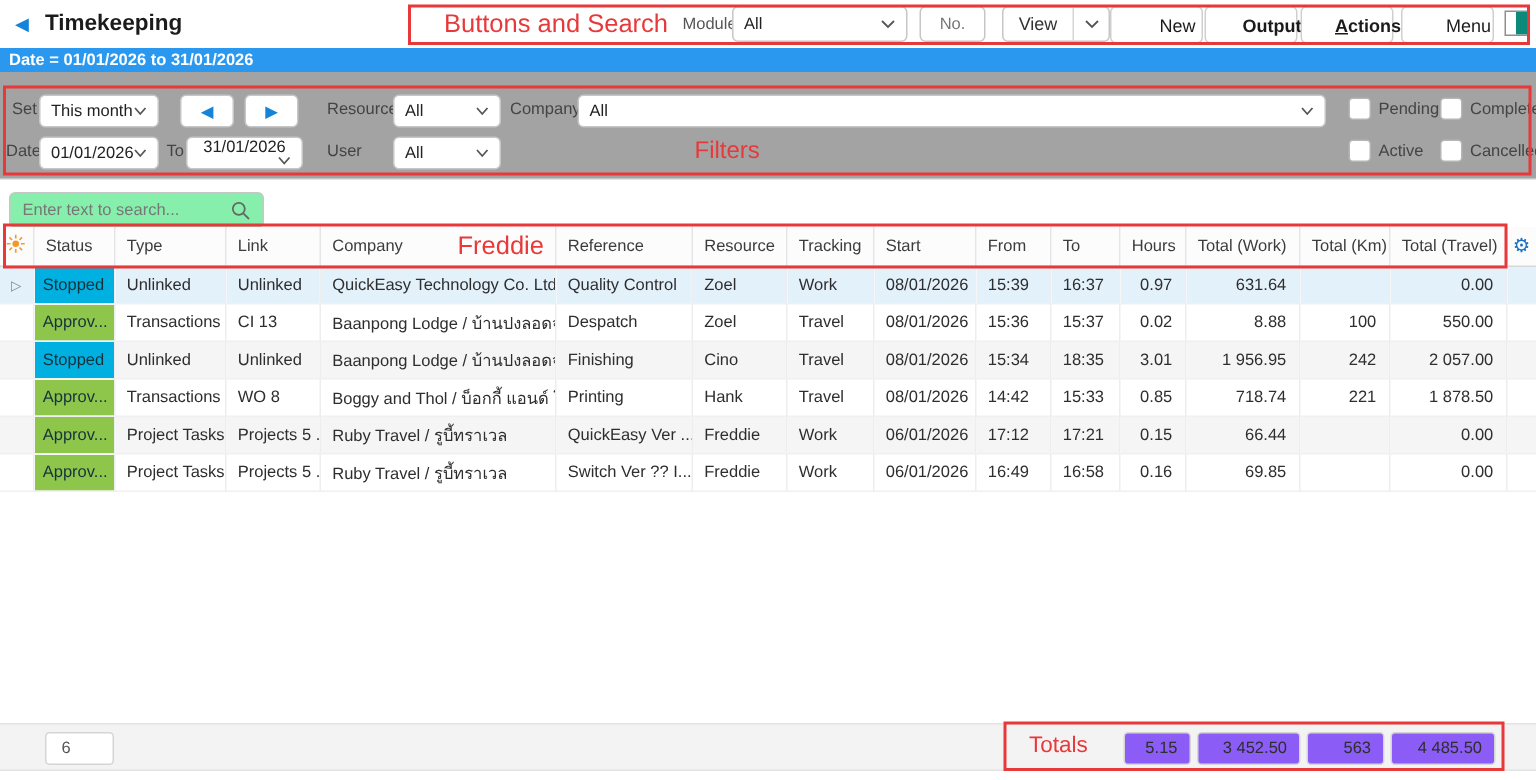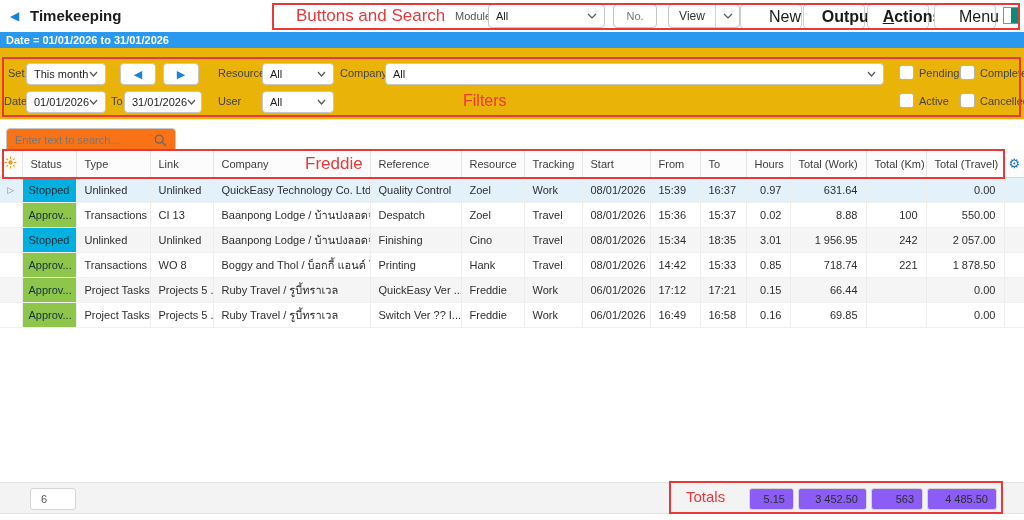--- a/index.html
+++ b/index.html
@@ -30,51 +30,51 @@
   }
   .view-btn {
     position:absolute; left:668px; top:4px; width:72px; height:24px;
     border:1px solid #c6c6c6; border-radius:4px; background:#fff; display:flex; align-items:stretch;
   }
   .view-btn .vb-text { flex:1; display:flex; align-items:center; justify-content:center; font-size:12px; }
   .view-btn .vb-chev { width:24px; border-left:1px solid #d5d5d5; display:flex; align-items:center; justify-content:center; }
   .btn {
     position:absolute; top:4px; height:25px; width:62px;
     border:1px solid #cfcfcf; border-radius:4px; background:#fff;
-    font-size:16px; color:#1b1b1b; display:flex; align-items:center; justify-content:center; cursor:pointer;padding-left:28px;
+    font-size:12px; color:#1b1b1b; display:flex; align-items:center; justify-content:center; cursor:pointer;padding-left:28px;
   }
   .btn-new { left:740px; } .btn-output { left:803px;font-weight:bold; }
   .btn-actions { left:867px; font-weight:bold; } .btn-menu { left:934px; }
   .btn-actions .accel { text-decoration:underline; }
   .panel-toggle {
     position:absolute; left:1003px; top:7px; width:17px; height:17px;
     border:1px solid #8f8f8f; background:linear-gradient(to right,#fff 45%,#0b8a7a 45%);
   }
   
   .date-banner {
     position:absolute; top:32px; left:0; width:1024px; height:16px;
     background:#2b98f0; color:#fff; font-weight:bold; line-height:16px; padding-left:6px;
   }
   
-  .filter-band { position:absolute; top:48px; left:0; width:1024px; height:72px; background:#eab308; border-bottom:1px solid #e3e3e3; }
+  .filter-band { position:absolute; top:48px; left:0; width:1024px; height:72px; background:#a3a3a3; border-bottom:1px solid #e3e3e3; }
   .filter-band .flabel { position:absolute; color:#444; }
   .f-select { position:absolute; height:22px; }
   .nav-btn {
     position:absolute; top:15px; width:36px; height:22px; background:#fff;
     border:1px solid #c6c6c6; border-radius:4px; color:#1583d7;
     display:flex; align-items:center; justify-content:center; font-size:11px; cursor:pointer;
   }
   .checkbox {
     position:absolute; width:15px; height:15px; background:#fff;
     border:1px solid #b5b5b5; border-radius:3px; cursor:pointer;
   }
   
   .search-box {
     position:absolute; top:128px; left:6px; width:170px; height:24px;
-    border:1px solid #c6c6c6; border-radius:4px; background:#f97316;
+    border:1px solid #c6c6c6; border-radius:4px; background:#86efac;
     display:flex; align-items:center; padding:0 8px;
   }
   .search-box input { flex:1; border:none; outline:none; font:inherit; color:#333; min-width:0; background:transparent; }
   .search-box input::placeholder { color:#777; }
   
   .grid { position:absolute; top:151px; left:0; width:1024px; border-collapse:collapse; table-layout:fixed; }
   .grid th {
     height:26px; font-weight:normal; text-align:left; color:#3c3c3c;
     background:#fcfcfc; border-bottom:1px solid #d8d8d8; border-right:1px solid #e5e5e5;
     padding:0 8px; white-space:nowrap; overflow:hidden;
@@ -205,21 +205,21 @@
   <span class="flabel" style="left:4px; top:47px;">Date</span>
   <div class="select f-select" style="left:26px; top:43px; width:80px;">
     <span>01/01/2026</span>
     <span class="chev">
       <svg width="9" height="6">
           <polyline points="1,1 4.5,5 8,1" fill="none" stroke="#555" stroke-width="1.2"></polyline>
         </svg>
     </span>
   </div>
   <span class="flabel" style="left:111px; top:47px;">To</span>
-  <div class="select f-select" style="left:124px; top:43px; width:78px;">
+  <div class="select f-select" style="left:124px; top:43px; width:78px;flex-direction:column;">
     <span>31/01/2026</span>
     <span class="chev">
       <svg width="9" height="6">
           <polyline points="1,1 4.5,5 8,1" fill="none" stroke="#555" stroke-width="1.2"></polyline>
         </svg>
     </span>
   </div>
 
   <span class="flabel" style="left:218px; top:47px;">User</span>
   <div class="select f-select" style="left:262px; top:43px; width:72px;">

